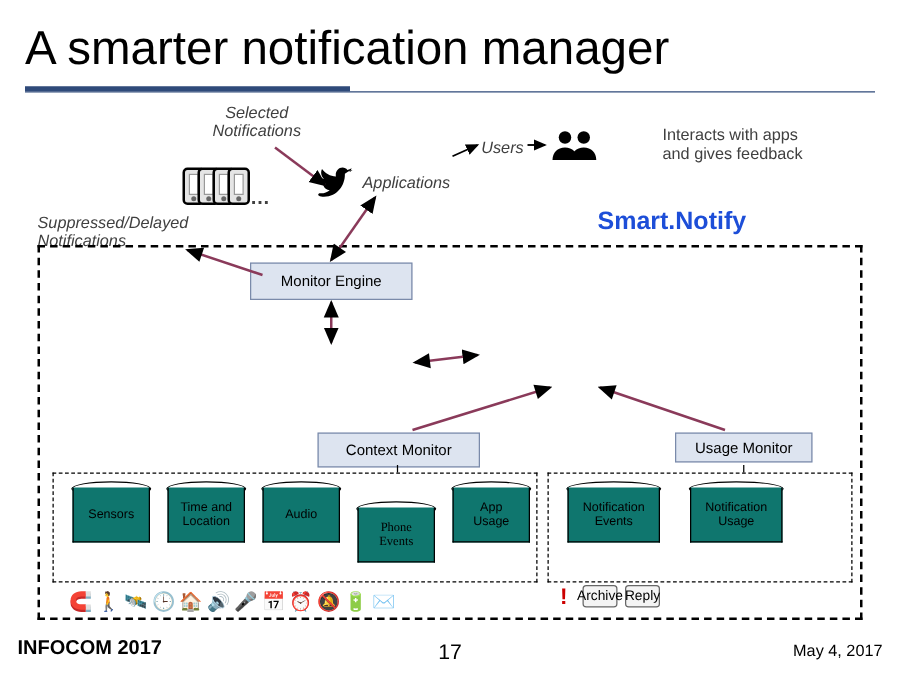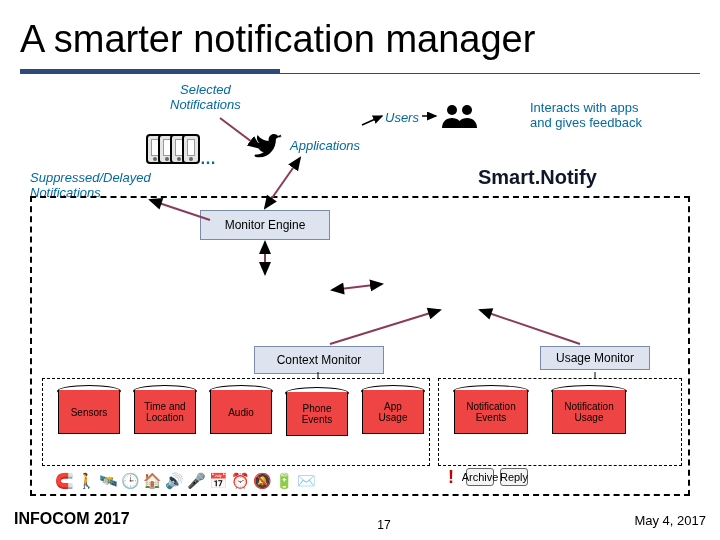--- a/index.html
+++ b/index.html
@@ -1,34 +1,34 @@
 <!DOCTYPE html>
 <html><head>
 <meta charset="utf-8">
 <style>
   * { margin: 0; padding: 0; box-sizing: border-box; }
   body { width: 720px; height: 540px; font-family: Arial, sans-serif; background: #fff; position: relative; overflow: hidden; }
   .title { font-size: 38px; font-weight: normal; color: #000; padding: 18px 20px 6px 20px; }
   .title-underline { height: 4px; background: #2f4a7a; margin: 2px 20px 0 20px; width: 260px; position: relative; }
   .title-underline::after { content: ''; position: absolute; top: 4px; left: 0; width: 680px; height: 1px; background: #2f4a7a; }
   .canvas { position: absolute; top: 80px; left: 0; width: 720px; height: 420px; }
-  .label { position: absolute; font-size: 13px; color: #0369a1; }
+  .label { position: absolute; font-size: 13px; color: #404040; }
   .italic { font-style: italic; }
   .bold { font-weight: bold; }
-  .smartnotify { font-size: 20px; color: #0f172a; font-weight: bold; }
+  .smartnotify { font-size: 20px; color: #1d4ed8; font-weight: bold; }
   .box { position: absolute; background: #dde4f0; border: 1px solid #7a8aaa; font-size: 12px; text-align: center; display: flex; align-items: center; justify-content: center; }
   .big-dashed { position: absolute; border: 2px dashed #000; }
   .small-dashed { position: absolute; border: 1.5px dashed #000; }
   .cylinder { position: absolute; display: flex; flex-direction: column; align-items: center; }
-  .cyl-body { width: 100%; height: 100%; border: 1.5px solid #000; border-top: none; border-radius: 0 0 50%/15% 50%/15%; background: #ef4444; position: relative; }
+  .cyl-body { width: 100%; height: 100%; border: 1.5px solid #000; border-top: none; border-radius: 0 0 50%/15% 50%/15%; background: #0f766e; position: relative; }
   .cyl-top { width: 100%; height: 10px; border: 1.5px solid #000; border-radius: 50%; background: #fff; position: absolute; top: -5px; left: -1.5px; box-sizing: content-box; }
   .cyl-label { position: absolute; top: 50%; left: 50%; transform: translate(-50%, -50%); font-size: 10px; text-align: center; width: 100%; line-height: 1.1; }
   .footer-left { position: absolute; left: 14px; bottom: 12px; font-size: 16px; font-weight: bold; }
   .footer-right { position: absolute; right: 14px; bottom: 12px; font-size: 13px; }
-  .footer-center { position: absolute; left: 50%; bottom: 8px; transform: translateX(-50%); font-size: 12px; margin-left: 24px; }
+  .footer-center { position: absolute; left: 50%; bottom: 8px; transform: translateX(-50%); font-size: 17px; }
   svg.arrows { position: absolute; top: 0; left: 0; width: 720px; height: 420px; pointer-events: none; }
   .phones { position: absolute; display: flex; }
   .phone { width: 18px; height: 30px; border: 2px solid #000; border-radius: 4px; background: #e5e5e5; margin-right: -6px; position: relative; }
   .phone::before { content:''; position:absolute; top:3px; left:3px; right:3px; bottom:6px; background:#fff; border:1px solid #999; }
   .phone::after { content:''; position:absolute; bottom:1px; left:50%; transform:translateX(-50%); width:4px; height:4px; border-radius:50%; background:#666; }
   .bird-icon { position: absolute; width: 36px; height: 30px; }
   .people-icon { position: absolute; width: 40px; height: 28px; }
   .icon-row { position: absolute; left: 56px; top: 388px; display: flex; gap: 4px; align-items: flex-end; height: 22px; }
   .mini { width: 18px; height: 18px; font-size: 15px; display: inline-flex; align-items: center; justify-content: center; }
   .icon-row2 { position: absolute; left: 442px; top: 388px; display: flex; gap: 6px; align-items: center; }
@@ -97,21 +97,21 @@
         <div class="cyl-label" style="white-space:pre;">Time and
 Location</div>
       </div>
   </div>
   <div class="cylinder" style="left:210px; top:310px; width:62px; height:44px;">
     <div class="cyl-top"></div>
       <div class="cyl-body">
         <div class="cyl-label">Audio</div>
       </div>
   </div>
-  <div class="cylinder" style="left:286px; top:312px; width:62px; height:44px;">
+  <div class="cylinder" style="left:286px; top:326px; width:62px; height:44px;font-family:Liberation Serif, serif;">
     <div class="cyl-top"></div>
       <div class="cyl-body">
         <div class="cyl-label" style="white-space:pre;">Phone
 Events</div>
       </div>
   </div>
   <div class="cylinder" style="left:362px; top:310px; width:62px; height:44px;">
     <div class="cyl-top"></div>
       <div class="cyl-body">
         <div class="cyl-label" style="white-space:pre;">App

